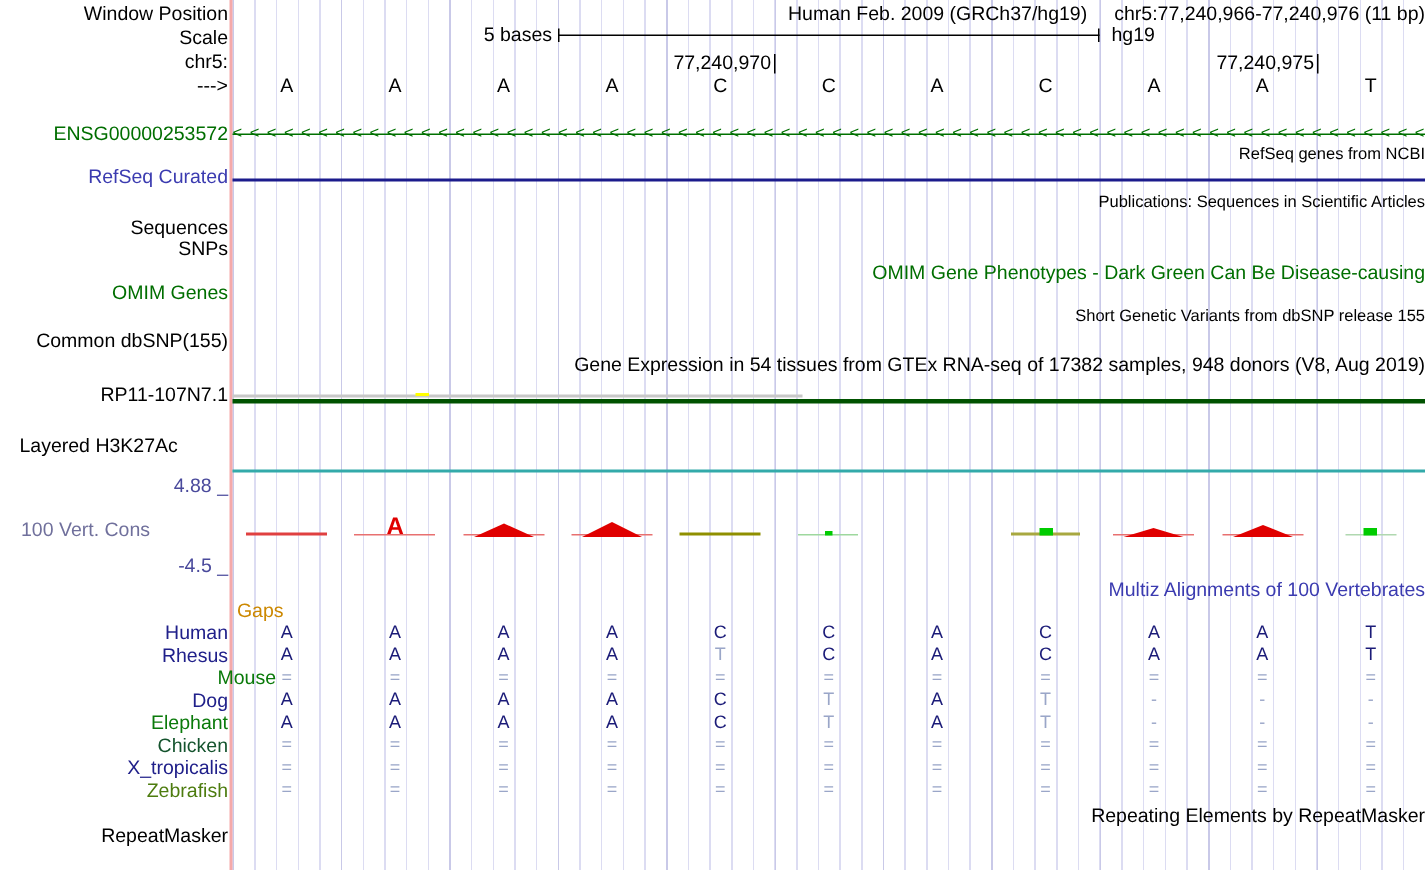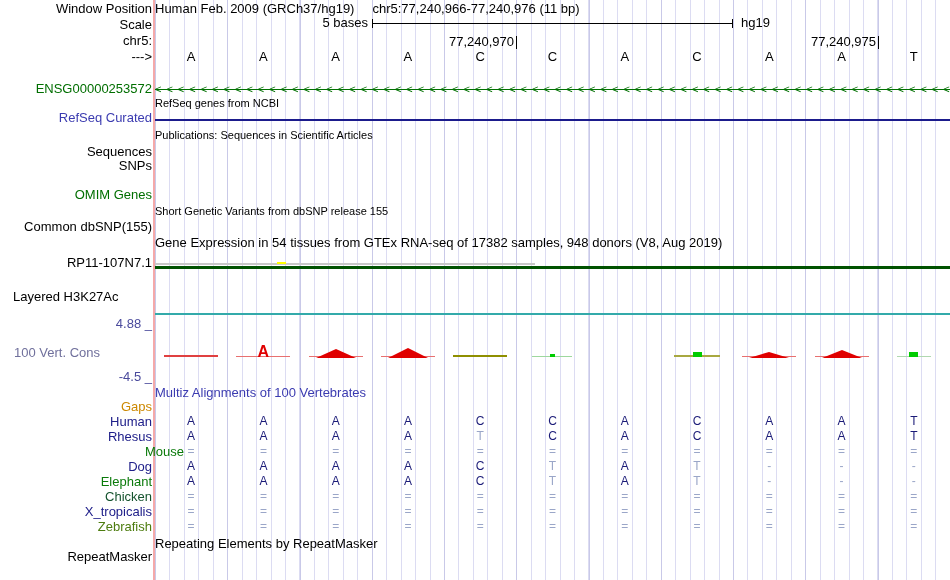--- a/index.html
+++ b/index.html
@@ -5,21 +5,21 @@
   html,body{margin:0;padding:0;background:#fff;}
   .canvas{position:relative;width:950px;height:580px;background:#fff;overflow:hidden;
           font-family:"Liberation Sans",sans-serif;color:#000;}
   .grid{position:absolute;left:155px;top:0;width:795px;height:580px;
         background-image:
           repeating-linear-gradient(to right,#c9c9e8 0 1px,transparent 1px 72.27px),
           repeating-linear-gradient(to right,#dcdcf2 0 1px,transparent 1px 14.45px);}
   .pink-guide{position:absolute;left:153px;top:0;width:2px;height:580px;background:#f5a9a9;}
   .lbl{position:absolute;left:0;width:152px;text-align:right;font-size:13px;line-height:13px;white-space:nowrap;}
   .free{position:absolute;font-size:13px;line-height:13px;white-space:nowrap;}
-  .title{position:absolute;left:155px;width:795px;text-align:left;font-size:13px;line-height:13px;white-space:nowrap;}
+  .title{position:absolute;left:155px;width:795px;text-align:right;font-size:13px;line-height:13px;white-space:nowrap;}
   .small{font-size:11px;line-height:11px;}
   .hline{position:absolute;}
   .green{color:#006e00;}
   .blue{color:#3b3bb0;}
   .grayblue{color:#70709c;}
   .consnum{color:#4a4a9c;}
   .arrows{position:absolute;left:155px;top:82px;width:795px;height:14px;overflow:hidden;
           color:#007000;font-size:11px;line-height:14px;letter-spacing:5px;white-space:nowrap;}
   .seq-base{position:absolute;transform:translateX(-50%);font-size:13px;line-height:13px;color:#000;}
   .align-base{position:absolute;transform:translateX(-50%);font-size:12px;line-height:13px;}
@@ -72,20 +72,21 @@
   <div class="arrows">&lt;&lt;&lt;&lt;&lt;&lt;&lt;&lt;&lt;&lt;&lt;&lt;&lt;&lt;&lt;&lt;&lt;&lt;&lt;&lt;&lt;&lt;&lt;&lt;&lt;&lt;&lt;&lt;&lt;&lt;&lt;&lt;&lt;&lt;&lt;&lt;&lt;&lt;&lt;&lt;&lt;&lt;&lt;&lt;&lt;&lt;&lt;&lt;&lt;&lt;&lt;&lt;&lt;&lt;&lt;&lt;&lt;&lt;&lt;&lt;&lt;&lt;&lt;&lt;&lt;&lt;&lt;&lt;&lt;&lt;&lt;&lt;&lt;&lt;&lt;&lt;&lt;&lt;&lt;&lt;</div>
 
   <div class="title small" style="top:98px">RefSeq genes from NCBI</div>
   <div class="lbl blue" style="top:111px">RefSeq Curated</div>
   <div class="hline" style="left:155px;top:119px;width:795px;height:2px;background:#1b1b8c"></div>
 
   <div class="title small" style="top:130px">Publications: Sequences in Scientific Articles</div>
   <div class="lbl" style="top:145px">Sequences</div>
   <div class="lbl" style="top:159px">SNPs</div>
 
+  <div class="title green" style="top:175px">OMIM Gene Phenotypes - Dark Green Can Be Disease-causing</div>
   <div class="lbl green" style="top:188px">OMIM Genes</div>
 
   <div class="title small" style="top:206px">Short Genetic Variants from dbSNP release 155</div>
   <div class="lbl" style="top:220px">Common dbSNP(155)</div>
 
   <div class="title" style="top:236px">Gene Expression in 54 tissues from GTEx RNA-seq of 17382 samples, 948 donors (V8, Aug 2019)</div>
 
   <div class="lbl" style="top:256px">RP11-107N7.1</div>
   <div class="hline" style="left:155px;top:263px;width:380px;height:2px;background:#c8c8c8"></div>
   <div class="hline" style="left:277px;top:262px;width:9px;height:2px;background:#ffff00"></div>
@@ -113,21 +114,21 @@
       <div class="cons-mark" style="left: 742.295px; top: 356px; width: 54px; height: 1px; background: rgb(232, 112, 112);"></div>
       <div class="cons-mark tri" style="left: 749.295px; top: 352px; border-left: 20px solid transparent; border-right: 20px solid transparent; border-bottom: 6px solid rgb(224, 0, 0);"></div>
       <div class="cons-mark" style="left: 814.565px; top: 356px; width: 54px; height: 1px; background: rgb(232, 112, 112);"></div>
       <div class="cons-mark tri" style="left: 821.565px; top: 350px; border-left: 20px solid transparent; border-right: 20px solid transparent; border-bottom: 8px solid rgb(224, 0, 0);"></div>
       <div class="cons-mark" style="left: 896.835px; top: 356px; width: 34px; height: 1px; background: rgb(176, 216, 176);"></div>
       <div class="cons-mark" style="left: 909.335px; top: 352px; width: 9px; height: 5px; background: rgb(0, 204, 0);"></div>
     </div>
 
   <div class="title blue" style="top:386px">Multiz Alignments of 100 Vertebrates</div>
   <div id="align-rows">
-      <div class="lbl" style="top: 400px; color: rgb(204, 136, 0);">Gaps</div>
+      <div class="lbl" style="top: 400px; color: rgb(204, 136, 0); padding-left: 37px;">Gaps</div>
       <div class="lbl" style="top: 415px; color: rgb(32, 32, 138);">Human</div>
       <div class="align-base" style="left: 191.135px; top: 415px; color: rgb(27, 27, 120);">A</div>
       <div class="align-base" style="left: 263.405px; top: 415px; color: rgb(27, 27, 120);">A</div>
       <div class="align-base" style="left: 335.675px; top: 415px; color: rgb(27, 27, 120);">A</div>
       <div class="align-base" style="left: 407.945px; top: 415px; color: rgb(27, 27, 120);">A</div>
       <div class="align-base" style="left: 480.215px; top: 415px; color: rgb(27, 27, 120);">C</div>
       <div class="align-base" style="left: 552.485px; top: 415px; color: rgb(27, 27, 120);">C</div>
       <div class="align-base" style="left: 624.755px; top: 415px; color: rgb(27, 27, 120);">A</div>
       <div class="align-base" style="left: 697.025px; top: 415px; color: rgb(27, 27, 120);">C</div>
       <div class="align-base" style="left: 769.295px; top: 415px; color: rgb(27, 27, 120);">A</div>

